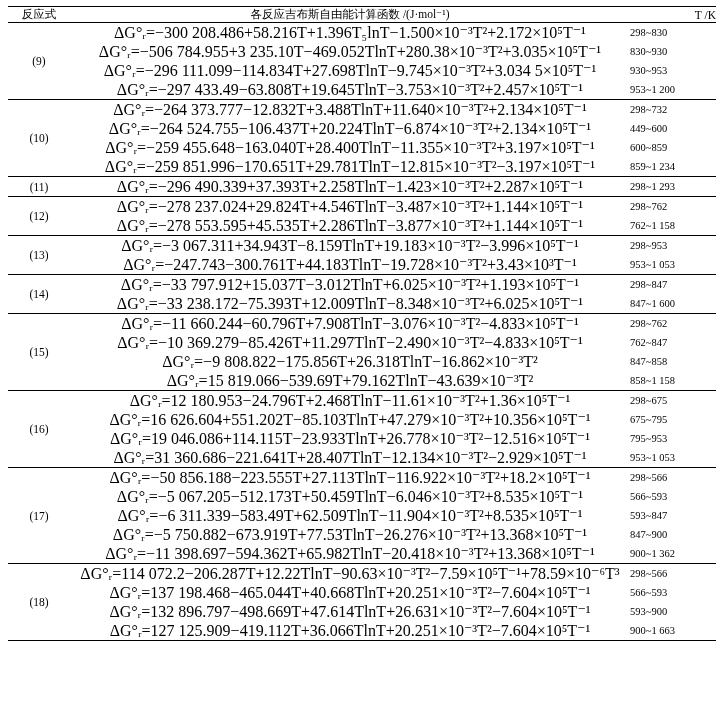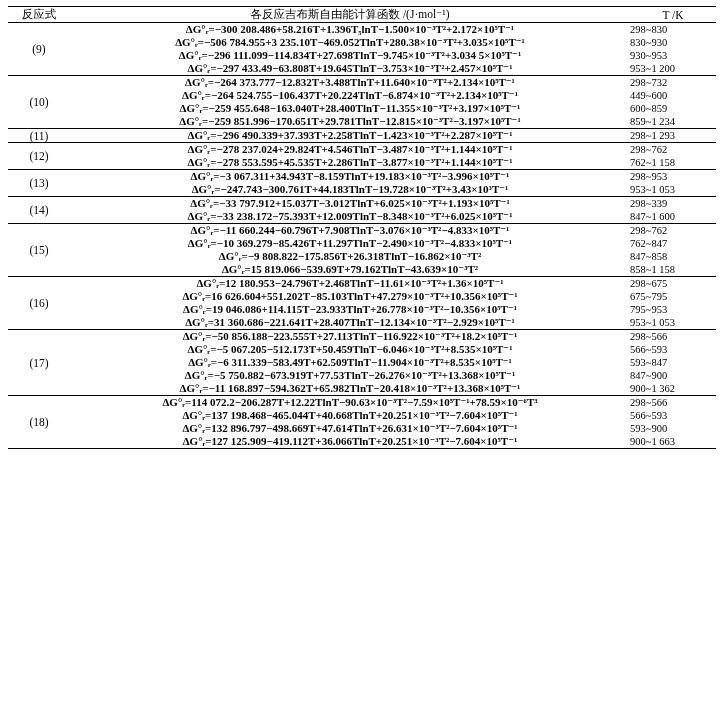--- a/index.html
+++ b/index.html
@@ -36,35 +36,34 @@
   thead th {
     font-weight: normal;
     font-size: 11.5px;
     padding: 4px 0 5px 0;
     text-align: center;
     border-top: 1.3px solid #000;
     border-bottom: 0.9px solid #000;
   }
   thead th.h-no { }
   thead th.h-fn { }
-  thead th.h-t  { font-style: normal; }
+  thead th.h-t  { font-style: normal; text-align: right; }
 
   tbody tr td {
     text-align: center;
   }
   td.cell-no {
     font-size: 11.5px;
     text-align: center;
   }
   td.cell-fn {
-    font-size: 11px;
+    font-size: 16px;
     padding: 2.0px 0 2.0px 0;
     text-align: center;
     white-space: nowrap;
-    font-weight: bold;
   }
   td.cell-t {
     font-size: 10.5px;
     text-align: left;
     white-space: nowrap;
   }
   .grp {
     border-top: 0.8px solid #000;
   }
   .lastline {
@@ -142,21 +141,21 @@
           <td class="cell-fn">ΔG°ᵣ=−3 067.311+34.943T−8.159TlnT+19.183×10⁻³T²−3.996×10⁵T⁻¹</td>
           <td class="cell-t">298~953</td>
         </tr>
         <tr>
           <td class="cell-fn">ΔG°ᵣ=−247.743−300.761T+44.183TlnT−19.728×10⁻³T²+3.43×10³T⁻¹</td>
           <td class="cell-t">953~1 053</td>
         </tr>
         <tr class="grp">
           <td class="cell-no" rowspan="2">(14)</td>
           <td class="cell-fn">ΔG°ᵣ=−33 797.912+15.037T−3.012TlnT+6.025×10⁻³T²+1.193×10⁵T⁻¹</td>
-          <td class="cell-t">298~339</td>
+          <td class="cell-t">298~847</td>
         </tr>
         <tr>
           <td class="cell-fn">ΔG°ᵣ=−33 238.172−75.393T+12.009TlnT−8.348×10⁻³T²+6.025×10⁵T⁻¹</td>
           <td class="cell-t">847~1 600</td>
         </tr>
         <tr class="grp">
           <td class="cell-no" rowspan="4">(15)</td>
           <td class="cell-fn">ΔG°ᵣ=−11 660.244−60.796T+7.908TlnT−3.076×10⁻³T²−4.833×10⁵T⁻¹</td>
           <td class="cell-t">298~762</td>
         </tr>
@@ -175,21 +174,21 @@
         <tr class="grp">
           <td class="cell-no" rowspan="4">(16)</td>
           <td class="cell-fn">ΔG°ᵣ=12 180.953−24.796T+2.468TlnT−11.61×10⁻³T²+1.36×10⁵T⁻¹</td>
           <td class="cell-t">298~675</td>
         </tr>
         <tr>
           <td class="cell-fn">ΔG°ᵣ=16 626.604+551.202T−85.103TlnT+47.279×10⁻³T²+10.356×10⁵T⁻¹</td>
           <td class="cell-t">675~795</td>
         </tr>
         <tr>
-          <td class="cell-fn">ΔG°ᵣ=19 046.086+114.115T−23.933TlnT+26.778×10⁻³T²−10.356×10⁵T⁻¹</td>
+          <td class="cell-fn">ΔG°ᵣ=19 046.086+114.115T−23.933TlnT+26.778×10⁻³T²−12.516×10⁵T⁻¹</td>
           <td class="cell-t">795~953</td>
         </tr>
         <tr>
           <td class="cell-fn">ΔG°ᵣ=31 360.686−221.641T+28.407TlnT−12.134×10⁻³T²−2.929×10⁵T⁻¹</td>
           <td class="cell-t">953~1 053</td>
         </tr>
         <tr class="grp">
           <td class="cell-no" rowspan="5">(17)</td>
           <td class="cell-fn">ΔG°ᵣ=−50 856.188−223.555T+27.113TlnT−116.922×10⁻³T²+18.2×10⁵T⁻¹</td>
           <td class="cell-t">298~566</td>
@@ -200,21 +199,21 @@
         </tr>
         <tr>
           <td class="cell-fn">ΔG°ᵣ=−6 311.339−583.49T+62.509TlnT−11.904×10⁻³T²+8.535×10⁵T⁻¹</td>
           <td class="cell-t">593~847</td>
         </tr>
         <tr>
           <td class="cell-fn">ΔG°ᵣ=−5 750.882−673.919T+77.53TlnT−26.276×10⁻³T²+13.368×10⁵T⁻¹</td>
           <td class="cell-t">847~900</td>
         </tr>
         <tr>
-          <td class="cell-fn">ΔG°ᵣ=−11 168.897−594.362T+65.982TlnT−20.418×10⁻³T²+13.368×10⁵T⁻¹</td>
+          <td class="cell-fn">ΔG°ᵣ=−11 398.697−594.362T+65.982TlnT−20.418×10⁻³T²+13.368×10⁵T⁻¹</td>
           <td class="cell-t">900~1 362</td>
         </tr>
         <tr class="grp">
           <td class="cell-no" rowspan="4">(18)</td>
           <td class="cell-fn">ΔG°ᵣ=114 072.2−206.287T+12.22TlnT−90.63×10⁻³T²−7.59×10⁵T⁻¹+78.59×10⁻⁶T³</td>
           <td class="cell-t">298~566</td>
         </tr>
         <tr>
           <td class="cell-fn">ΔG°ᵣ=137 198.468−465.044T+40.668TlnT+20.251×10⁻³T²−7.604×10⁵T⁻¹</td>
           <td class="cell-t">566~593</td>

